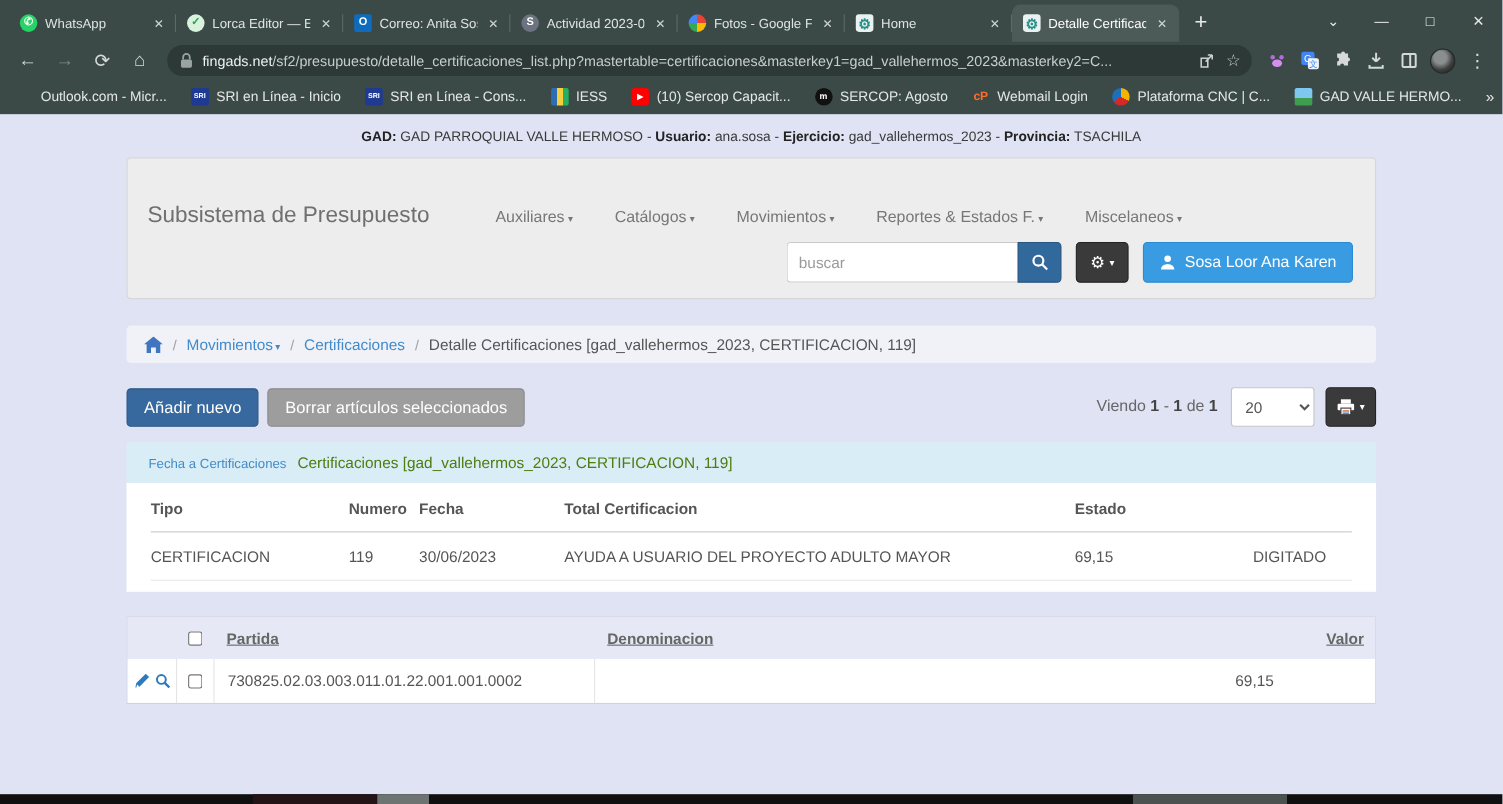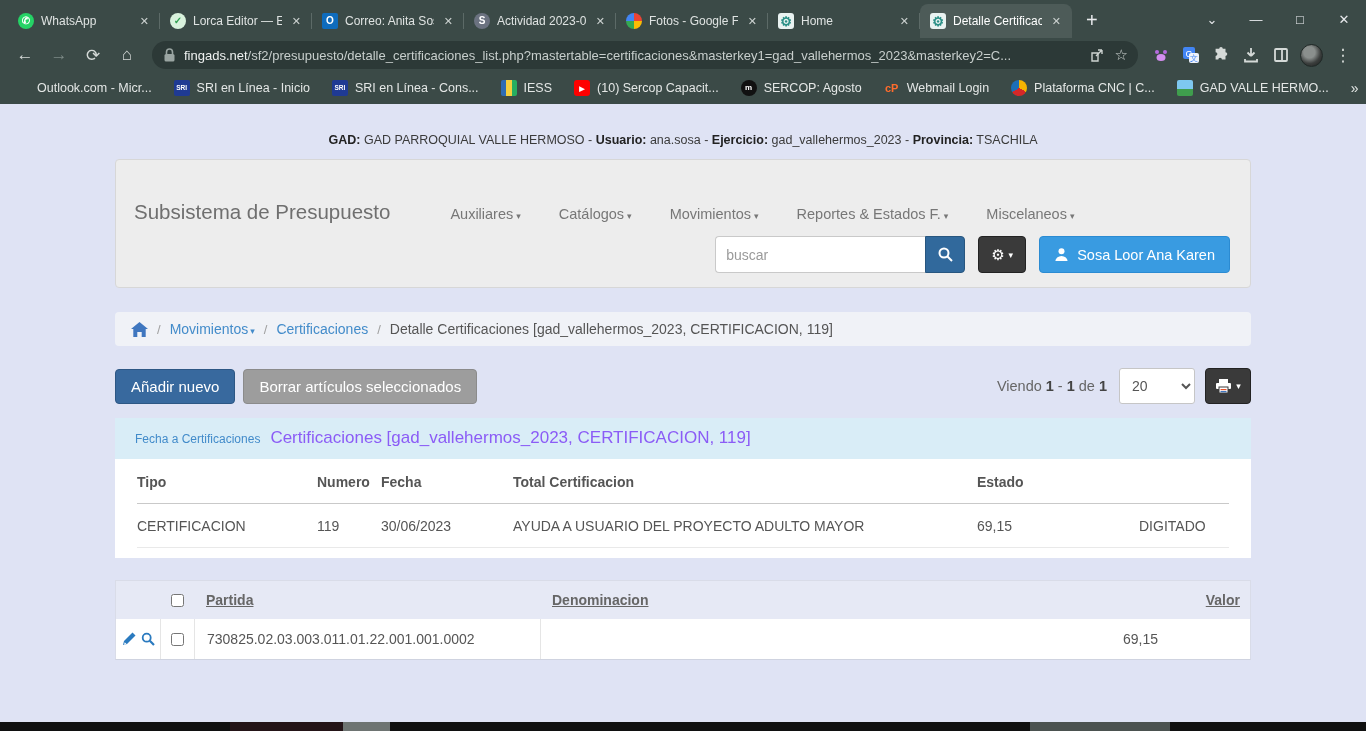--- a/index.html
+++ b/index.html
@@ -50,21 +50,21 @@
   .b-iess { background:linear-gradient(90deg,#2e6db4 33%,#f4d03f 33% 66%,#27ae60 66%); border-radius:2px; }
   .b-yt { background:#ff0000; color:#fff; border-radius:3px; font-size:7px; }
   .b-sercop { background:#111; color:#fff; border-radius:50%; font-size:8px; font-weight:bold; }
   .b-cp { color:#ff6c2c; font-size:11px; font-weight:bold; background:transparent; }
   .b-cnc { border-radius:50%; background:conic-gradient(#f5b301 0 33%, #d62828 33% 66%, #1d6fb8 66% 100%); }
   .b-gad { background:linear-gradient(#7ec8f0 55%, #3f9e4d 55%); border-radius:2px; }
   .bm-overflow { margin-left:auto; color:#e4e7e6; font-size:14px; }
 
   
   .page { height:618px; background:#dfe3f4; overflow:hidden; }
-  .infobar { text-align:center; padding-top:29px; font-size:12.5px; color:#3a3a3a; }
+  .infobar { text-align:center; padding-top:13px; font-size:12.5px; color:#3a3a3a; }
   .infobar b { color:#222; }
   .container { width:1136px; margin:12px auto 0 115px; }
 
   .navpanel { background:#ededed; border:1px solid #d7d7d7; border-radius:4px; padding:14px 20px 14px 18px; }
   .nav-row1 { display:flex; align-items:baseline; gap:38px; }
   .brand { font-size:20.5px; color:#6f6f6f; margin-right:22px; }
   .menuitem { font-size:14.5px; color:#777;margin-top:32px; }
   .menuitem .caret { font-size:9px; color:#777; margin-left:3px; }
   .nav-row2 { display:flex; justify-content:flex-end; align-items:flex-start; margin-top:12px; gap:13px; }
   .searchgroup { display:flex; }
@@ -90,21 +90,21 @@
   .btn-del { background:#9d9d9d; border:1px solid #8b8b8b; color:#fff; border-radius:4px; font-size:15px; padding:8px 15px; }
   .viewing { margin-left:auto; font-size:14.5px; color:#666; display:flex; gap:4px; align-items:center; }
   .viewing b { color:#444; }
   .pagesize { width:76px; height:36px; margin-left:12px; border:1px solid #c6c6c6; border-radius:3px; color:#555;
               font-size:14px; padding-left:8px; background:#fff; font-family:"Liberation Sans",sans-serif; }
   .printbtn { width:46px; height:36px; margin-left:10px; background:#3a3a3a; border:1px solid #232323; border-radius:4px;
               display:flex; align-items:center; justify-content:center; gap:4px; }
 
   .infopanel { margin-top:14px; background:#d9edf7; padding:10px 20px 11px; display:flex; align-items:baseline; gap:10px; }
   .back-link { font-size:12px; color:#428bca; }
-  .panel-title { font-size:17px; color:#8b5cf6; }
+  .panel-title { font-size:14px; color:#4d7c0f; }
 
   .mtable { background:#fff; padding:2px 22px 10px; }
   .mrow { display:grid; grid-template-columns:168px 52px 120px 1fr 150px 90px; column-gap:12px; align-items:center; }
   .mhead { font-weight:bold; color:#555; font-size:14px; padding:13px 0 13px; border-bottom:1px solid #c9c9c9; }
   .mbody { color:#555; font-size:14px; padding:14px 0 13px; border-bottom:1px solid #e9e9e9; }
   .num { text-align:left; }
 
   .dtable { margin-top:22px; border:1px solid #d9dce8; border-bottom:1px solid #cfd3e0; }
   .drow { display:grid; grid-template-columns:44px 34px 346px 1fr 82px; align-items:center; }
   .dhead { background:#e6e9f5; height:38px; font-size:14px; color:#666; font-weight:bold; }

